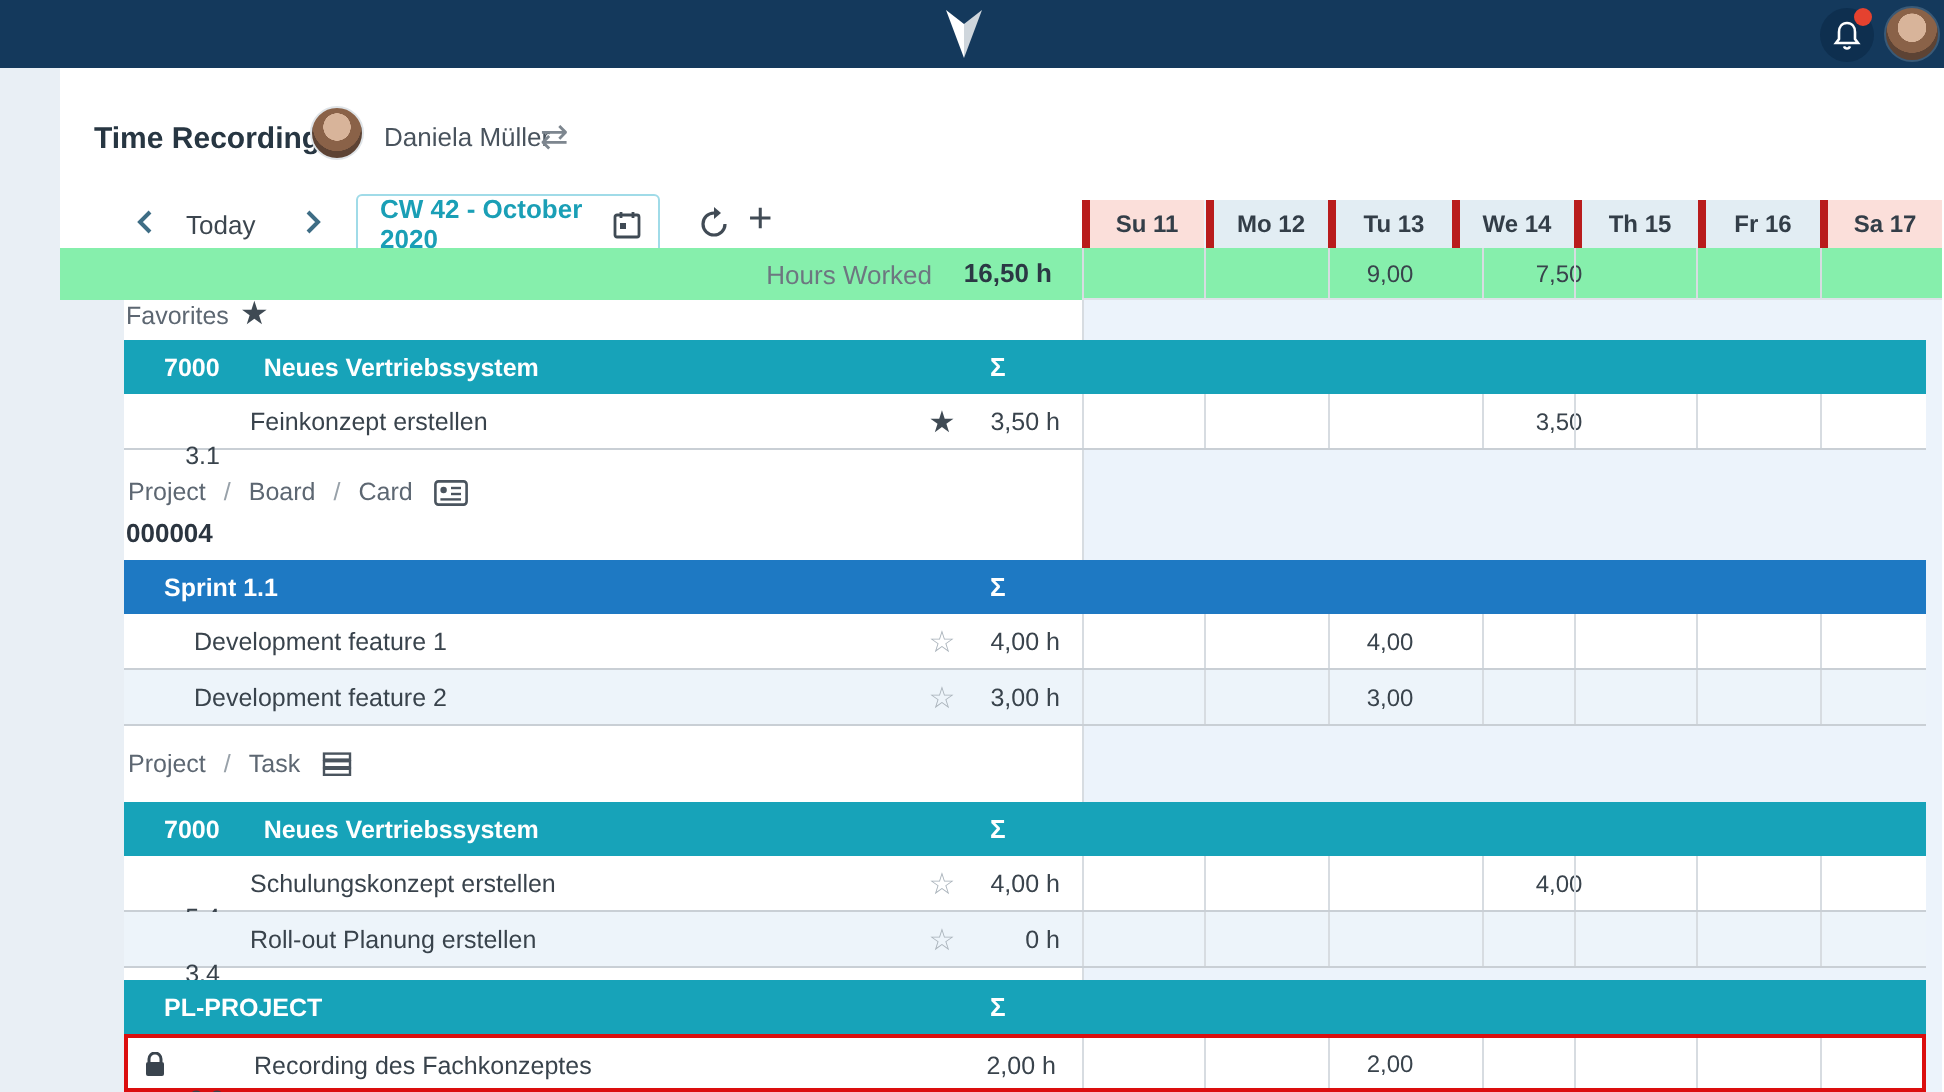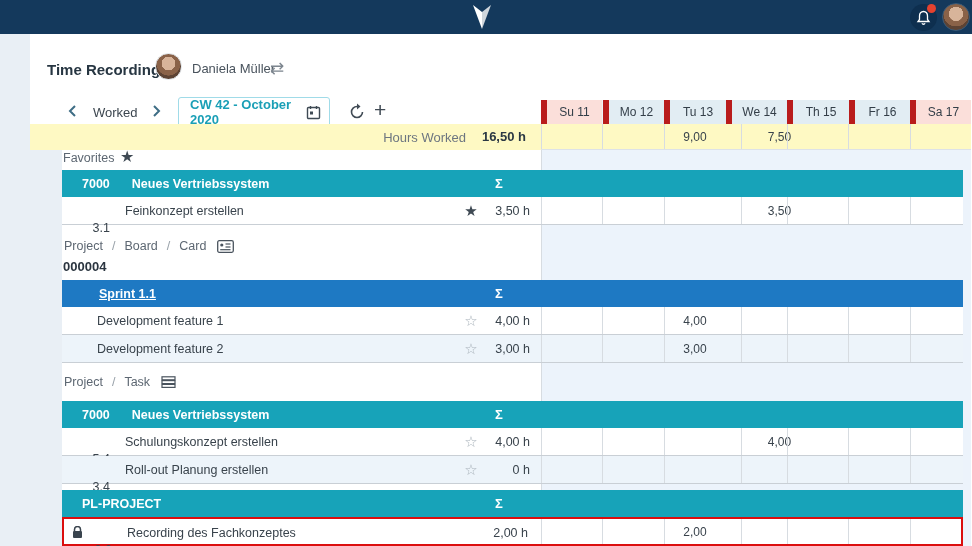--- a/index.html
+++ b/index.html
@@ -40,27 +40,27 @@
           border:1px solid #a0dbe8; border-radius:3px; display:flex; align-items:center; cursor:pointer;}
   .period span{flex:1; padding-left:11px; font-size:13px; font-weight:bold; color:#1a9fb6;}
   .period svg{margin-right:8px;}
   .sync-btn{position:absolute; left:348px; top:103px; width:18px; height:18px; cursor:pointer;}
   .plus-btn{position:absolute; left:374px; top:99px; font-size:21px; font-weight:normal; color:#414b55; cursor:pointer; line-height:22px;}
 
   
   .panel{position:absolute; left:541px; top:100px; width:430px; height:446px; background:var(--panel); border-left:1px solid var(--grid);}
   .dhead{position:absolute; left:541px; top:100px; width:430px; height:24px;}
   .dhead .hc{position:absolute; top:0; height:24px; display:flex; align-items:center; justify-content:center;
-             font-size:12px; font-weight:normal; color:#333e48; background:var(--weekday); border-left:6px solid #b91c1c;}
+             font-size:12px; font-weight:bold; color:#333e48; background:var(--weekday); border-left:4px solid #b91c1c;}
   .dhead .hc.weekend{background:var(--weekend);}
   .h0{left:0;width:61px;} .h1{left:62px;width:61px;} .h2{left:123px;width:62px;} .h3{left:185px;width:61px;}
   .h4{left:246px;width:62px;} .h5{left:308px;width:61px;} .h6{left:369px;width:61px;}
 
   
-  .hours-row{position:absolute; left:30px; top:124px; width:941px; height:26px; background:#fef9c3;}
+  .hours-row{position:absolute; left:30px; top:124px; width:941px; height:26px; background:#86efac;}
   .hours-label{position:absolute; right:505px; top:6px; font-size:13px; color:var(--lightgray);}
   .hours-value{position:absolute; right:445px; top:5px; font-size:13px; font-weight:bold; color:var(--txtdark);}
   .hours-cells{position:absolute; left:511px; top:0; width:430px; height:26px; border-bottom:1px solid #dde2e7;}
 
   .dcell{position:absolute; top:0; bottom:0; border-left:1px solid var(--grid);
          display:flex; align-items:center; justify-content:center; font-size:12px; color:var(--txt);}
   .c0{left:0;width:61px;} .c1{left:61px;width:62px;} .c2{left:123px;width:61px;} .c3{left:200px;width:62px;padding-left:14px;}
   .c4{left:246px;width:61px;} .c5{left:307px;width:62px;} .c6{left:369px;width:53px;}
   .hours-cells .c6{width:61px;}
 
@@ -124,21 +124,21 @@
   <div class="gutter-main"></div>
 
   <div class="page-title">Time Recording</div>
   <div class="avatar small"></div>
   <div class="user-name">Daniela Müller</div>
   <div class="swap-icon">⇄</div>
 
   <svg class="chev left" viewBox="0 0 14 14">
     <polyline points="9,2 4,7 9,12" fill="none" stroke="#3e6d85" stroke-width="2"></polyline>
   </svg>
-  <div class="today">Worked</div>
+  <div class="today">Today</div>
   <svg class="chev right" viewBox="0 0 14 14">
     <polyline points="5,2 10,7 5,12" fill="none" stroke="#3e6d85" stroke-width="2"></polyline>
   </svg>
   <div class="period">
     <span>CW 42 - October 2020</span>
     <svg width="15" height="15" viewBox="0 0 15 15">
       <rect x="1.5" y="2.5" width="12" height="11" rx="1" fill="none" stroke="#3f4a54" stroke-width="1.4"></rect>
       <line x1="4.5" y1="1" x2="4.5" y2="4" stroke="#3f4a54" stroke-width="1.4"></line>
       <line x1="10.5" y1="1" x2="10.5" y2="4" stroke="#3f4a54" stroke-width="1.4"></line>
       <rect x="4" y="6.5" width="3" height="3" fill="#3f4a54"></rect>
@@ -214,21 +214,21 @@
       <line x1="8.5" y1="4" x2="13.5" y2="4" stroke="#4a545e" stroke-width="1.2"></line>
       <line x1="8.5" y1="7" x2="13.5" y2="7" stroke="#4a545e" stroke-width="1.2"></line>
       <line x1="3.2" y1="9.7" x2="13.5" y2="9.7" stroke="#4a545e" stroke-width="1.2"></line>
     </svg>
   </div>
   <div class="board-id">000004</div>
 
   <div class="table t1">
     <div class="thead blue">
       <span class="code"></span>
-      <span class="title" style="margin-left:17px;text-decoration:underline;">Sprint 1.1</span>
+      <span class="title" style="margin-left:0;">Sprint 1.1</span>
       <span class="sum">Σ</span>
     </div>
     <div class="trow r0 no-prefix">
       <span class="rlabel">Development feature 1</span>
       <span class="star outline">☆</span>
       <span class="total">4,00 h</span>
       <div class="day-area">
         <div class="dcell c0"></div>
         <div class="dcell c1"></div>
         <div class="dcell c2">4,00</div>

